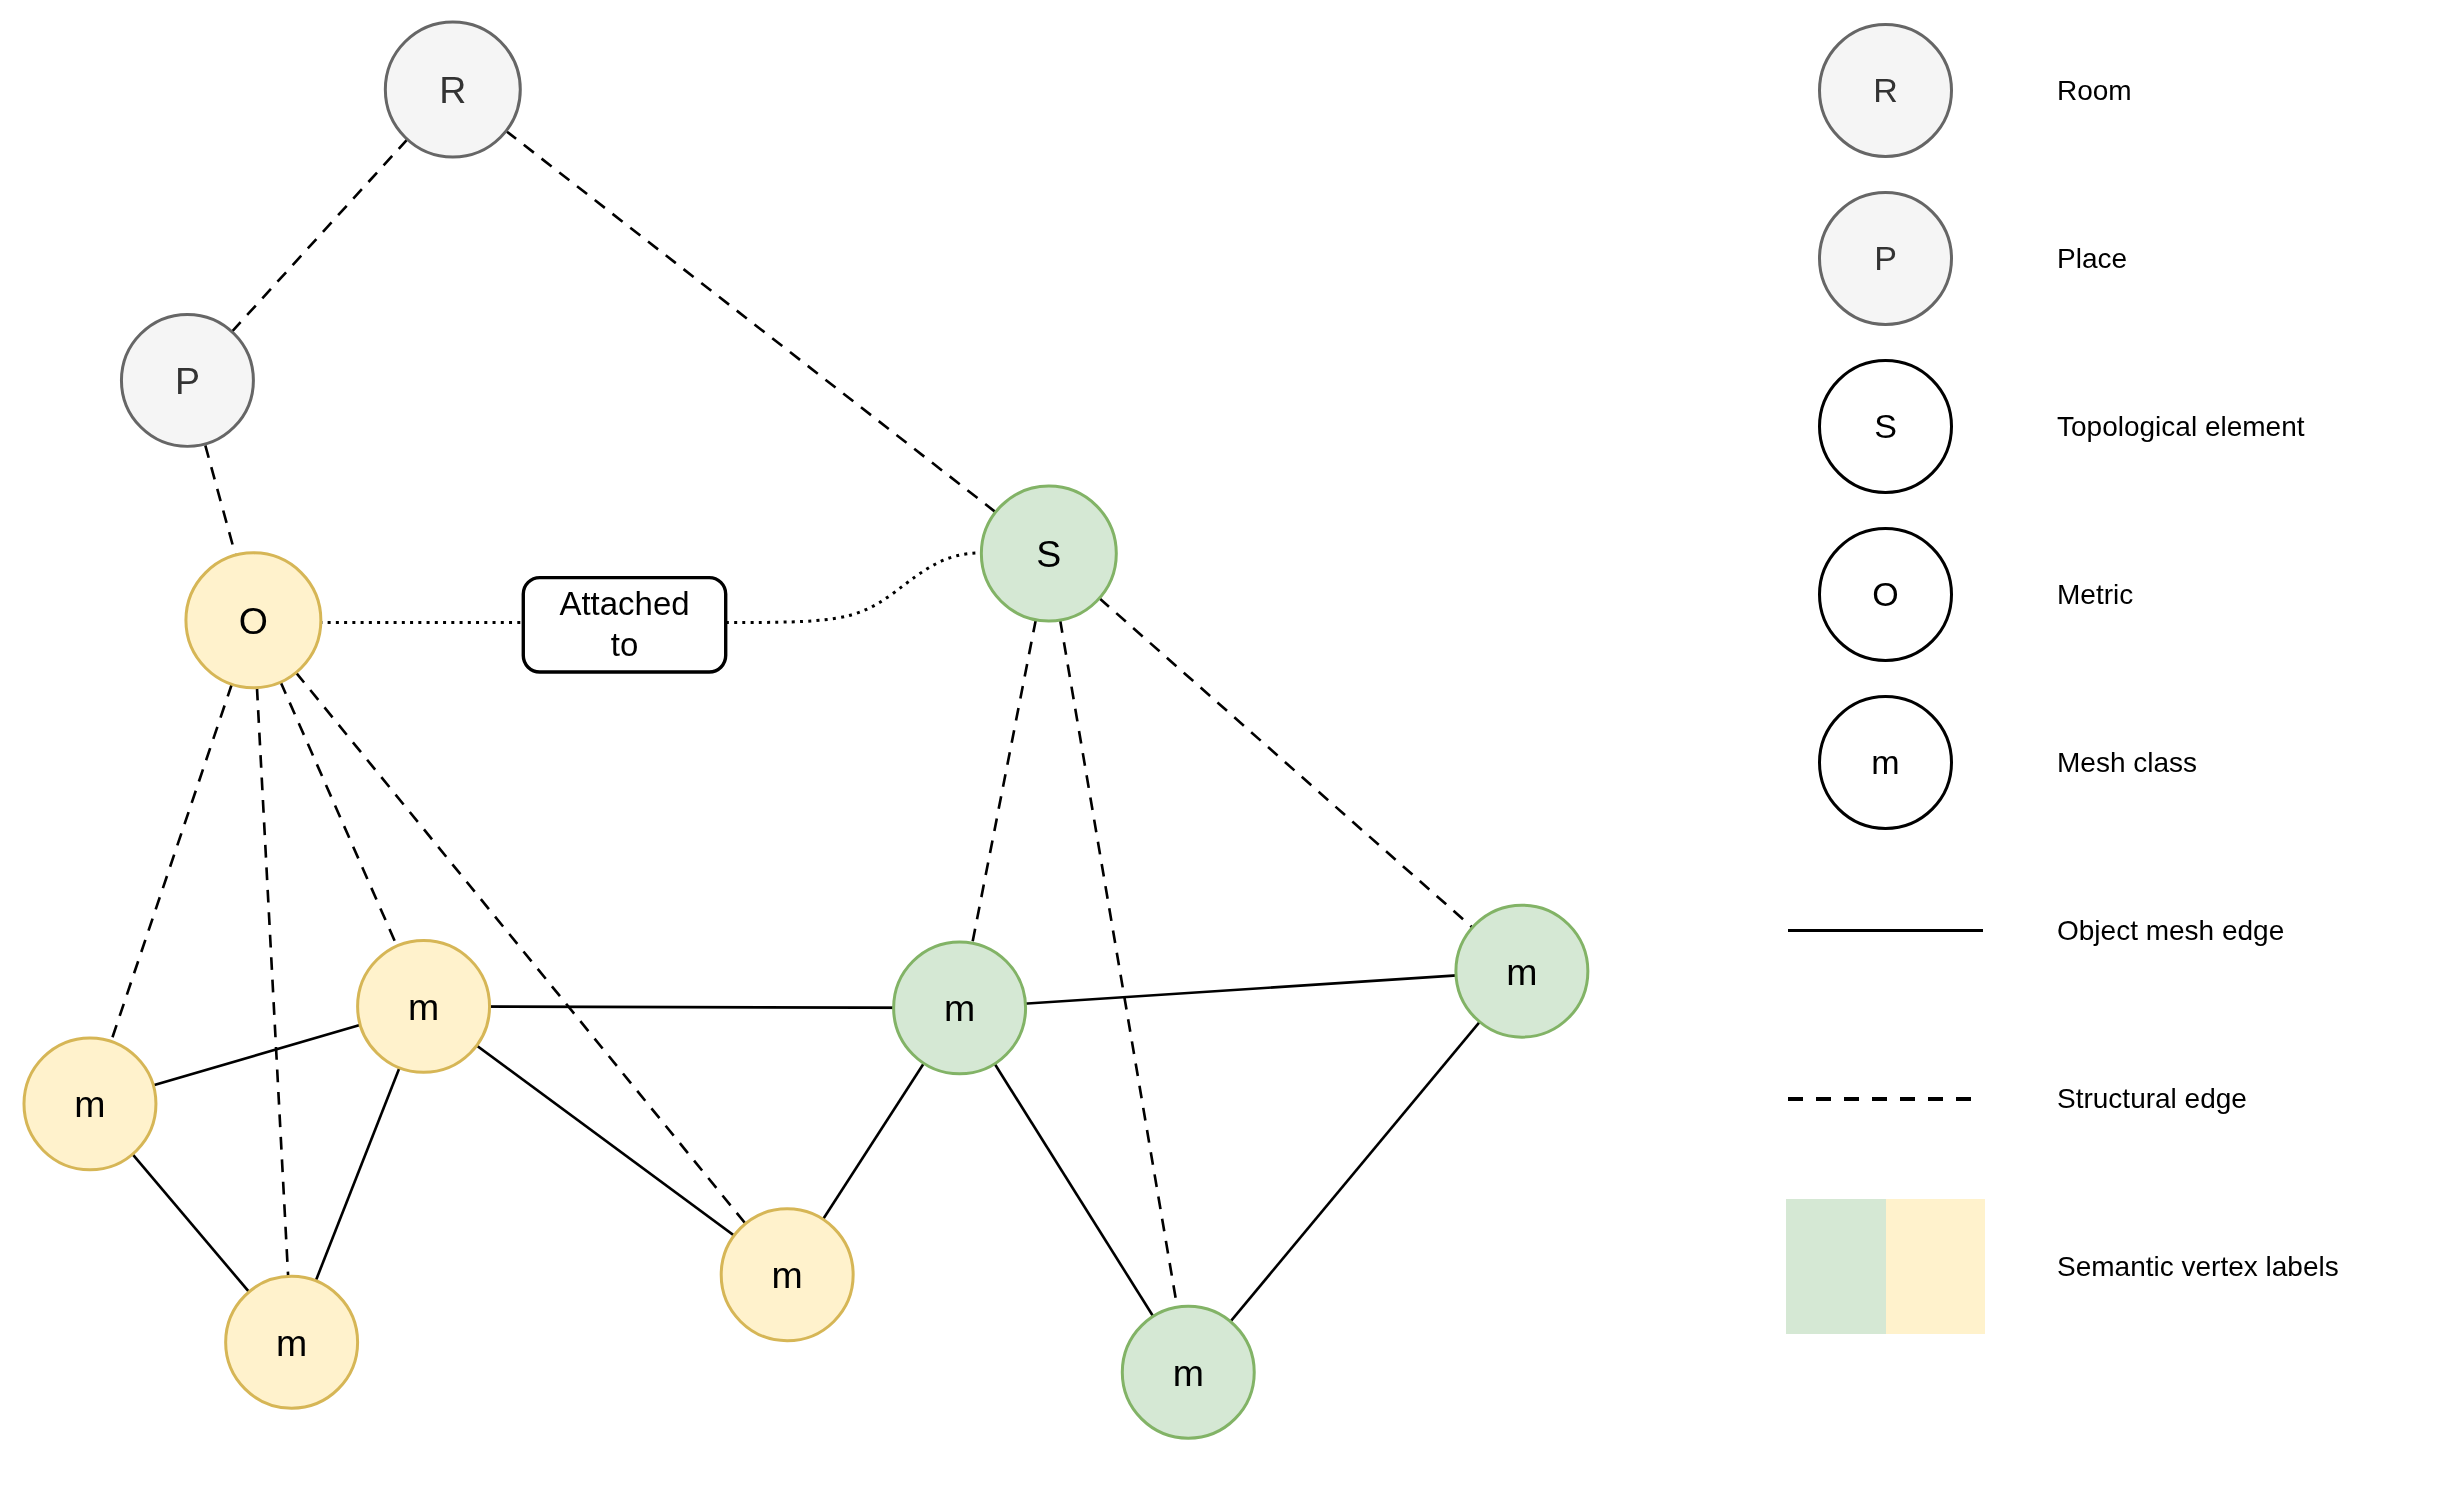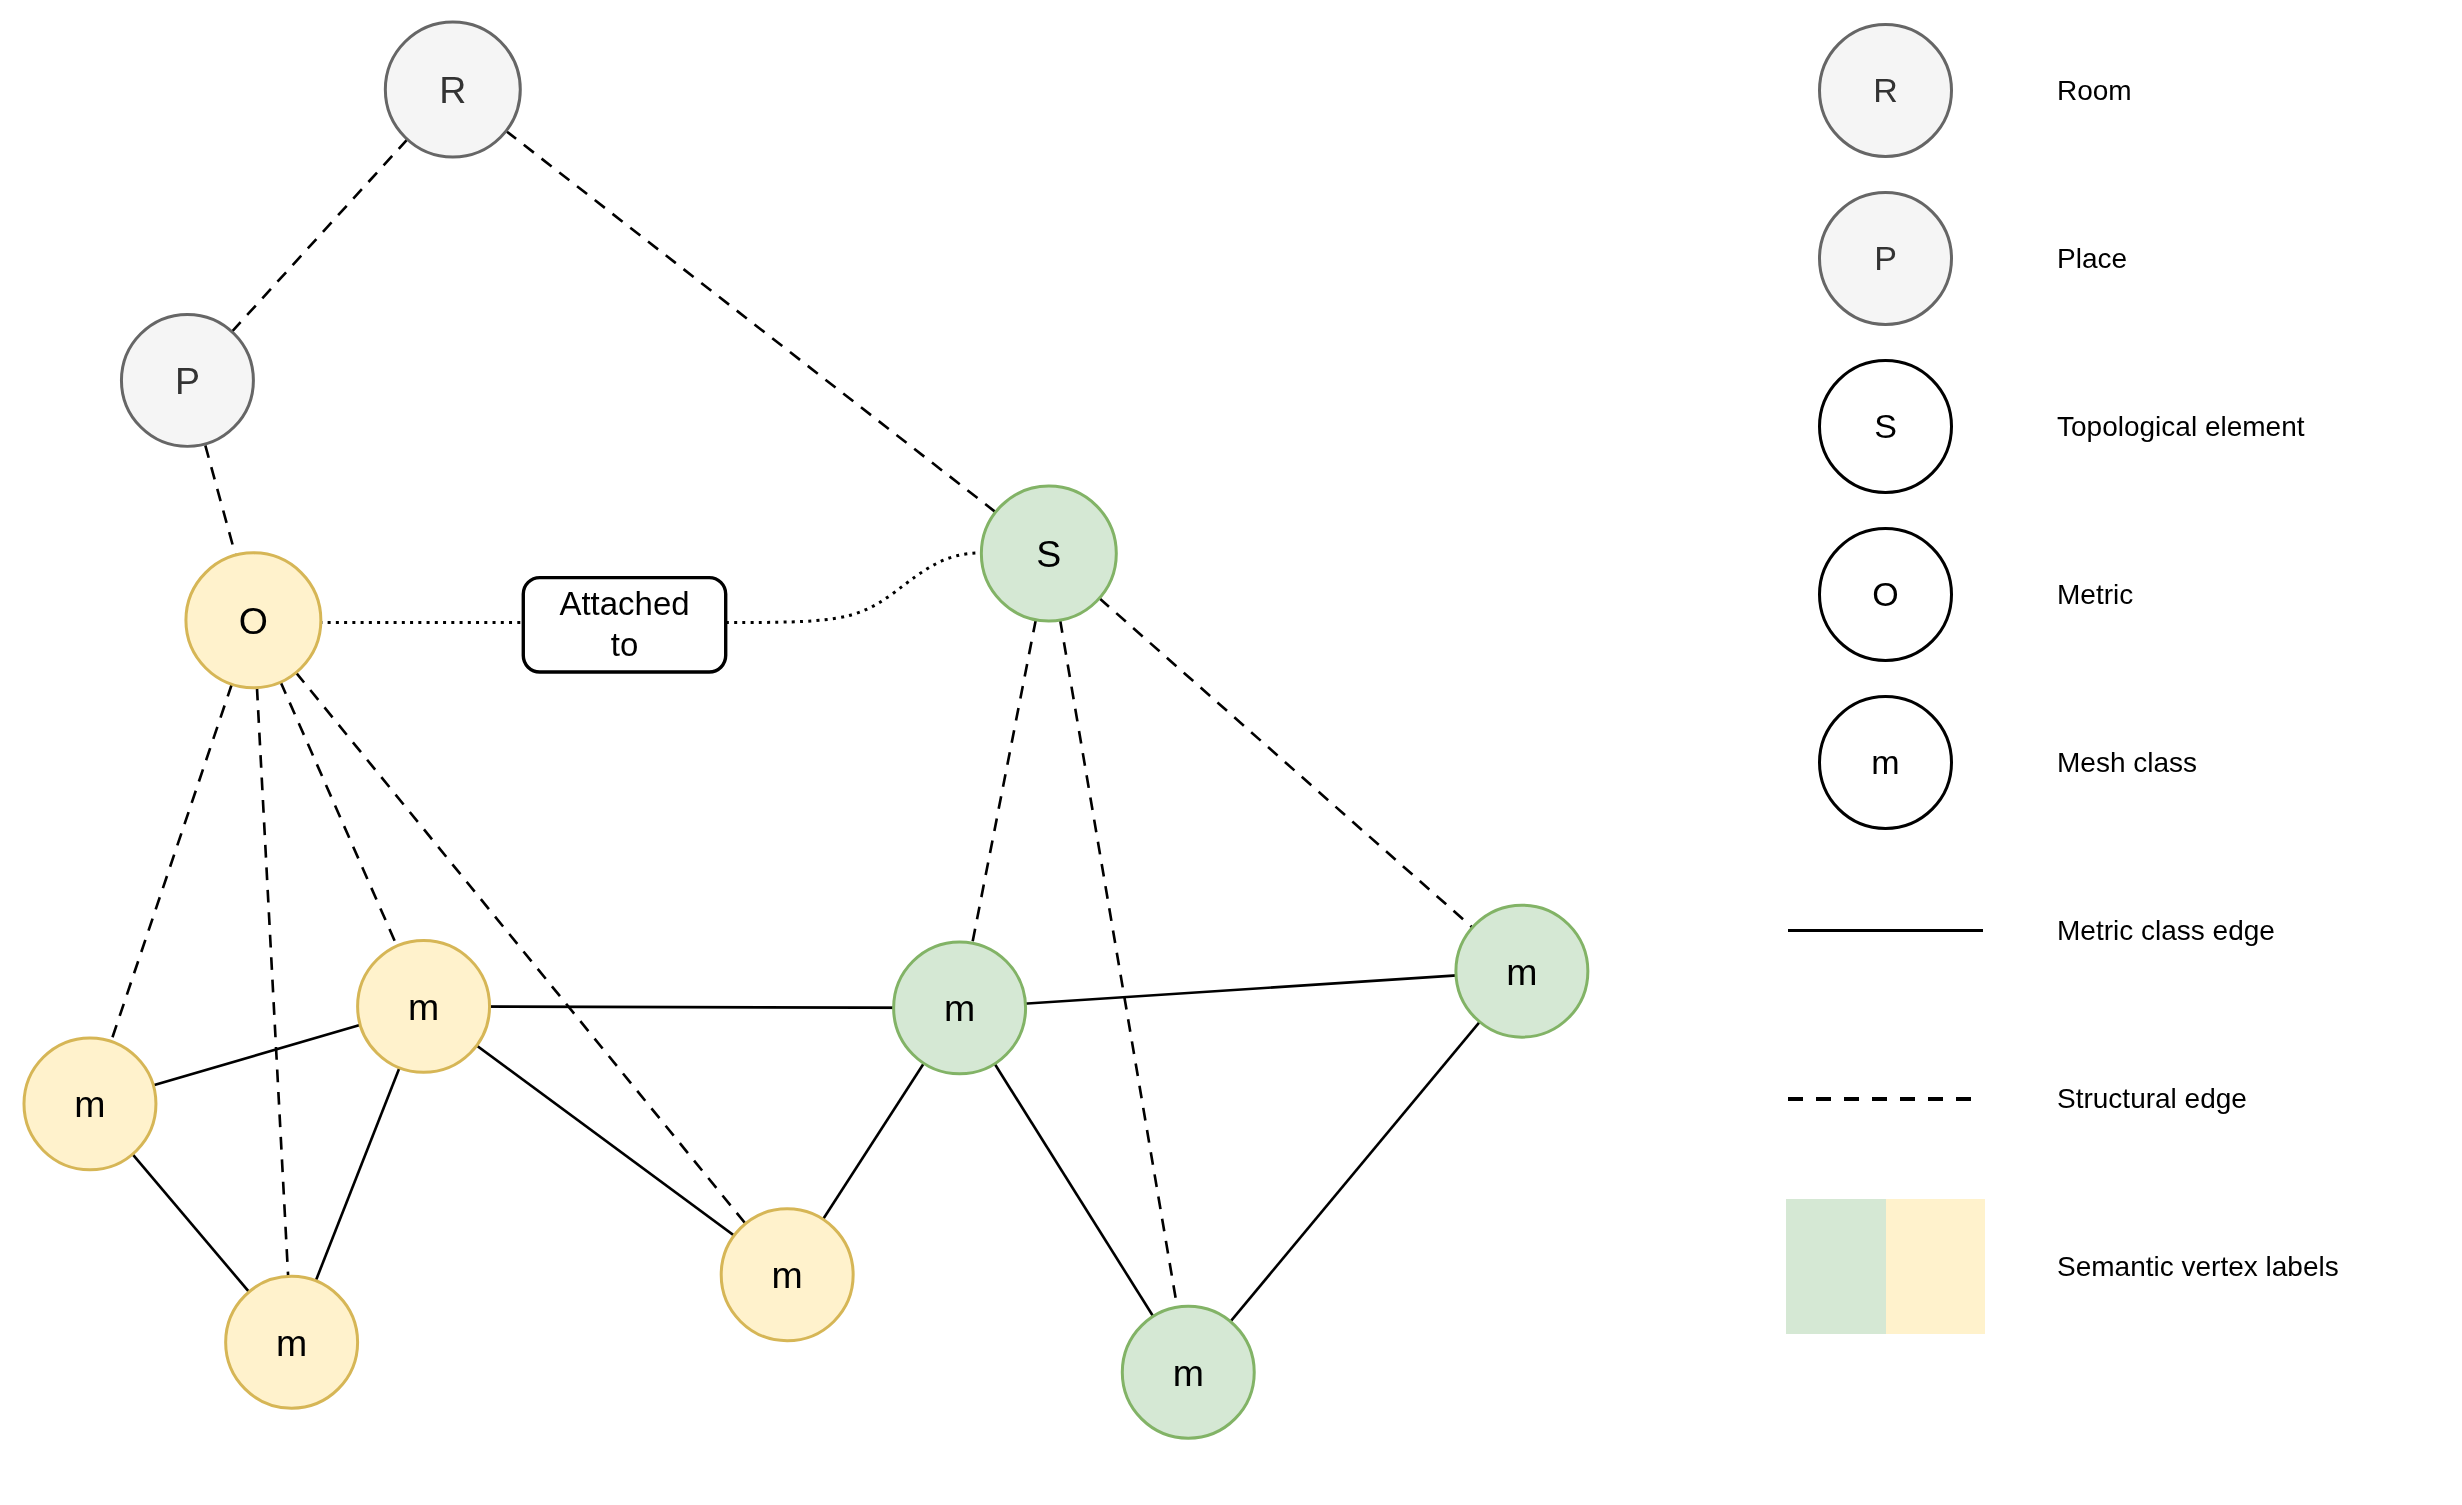--- a/index.html
+++ b/index.html
@@ -202,21 +202,21 @@
           <div class="lg-circle white">
             <span>m</span>
           </div>
         </div>
         <div class="legend-label">Mesh class</div>
       </div>
       <div class="legend-row">
         <div class="legend-swatch-cell">
           <div class="lg-line-solid"></div>
         </div>
-        <div class="legend-label">Metric class edge</div>
+        <div class="legend-label">Object mesh edge</div>
       </div>
       <div class="legend-row">
         <div class="legend-swatch-cell">
           <div class="lg-line-dashed"></div>
         </div>
         <div class="legend-label">Structural edge</div>
       </div>
       <div class="legend-row">
         <div class="legend-swatch-cell">
           <div class="lg-swatch-pair">

